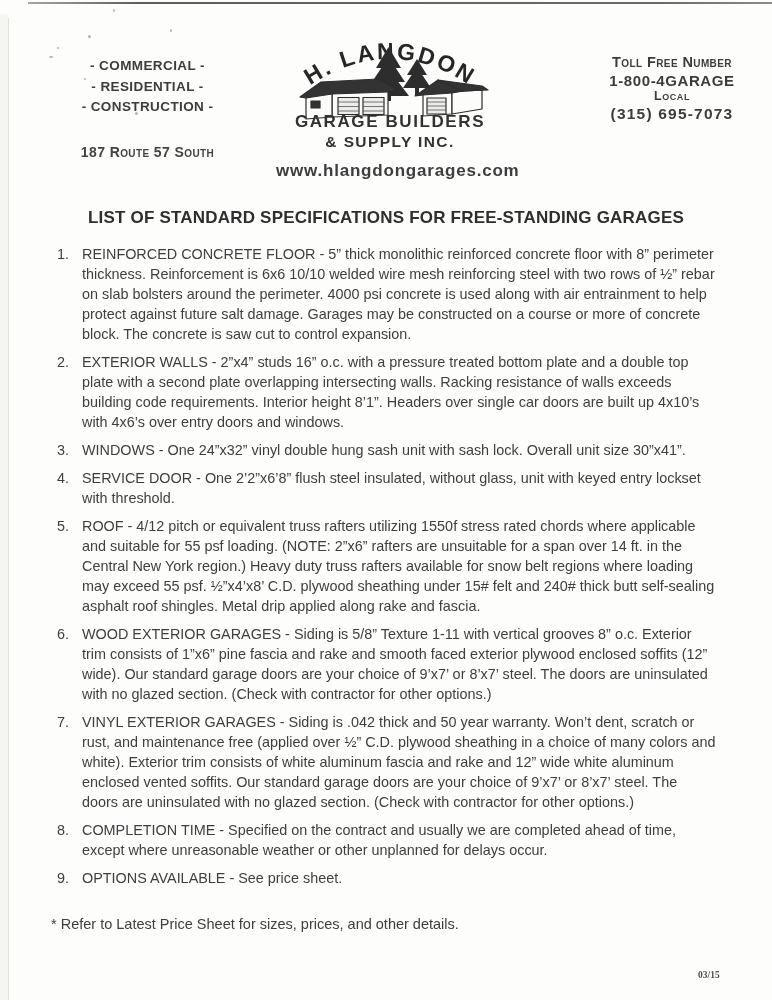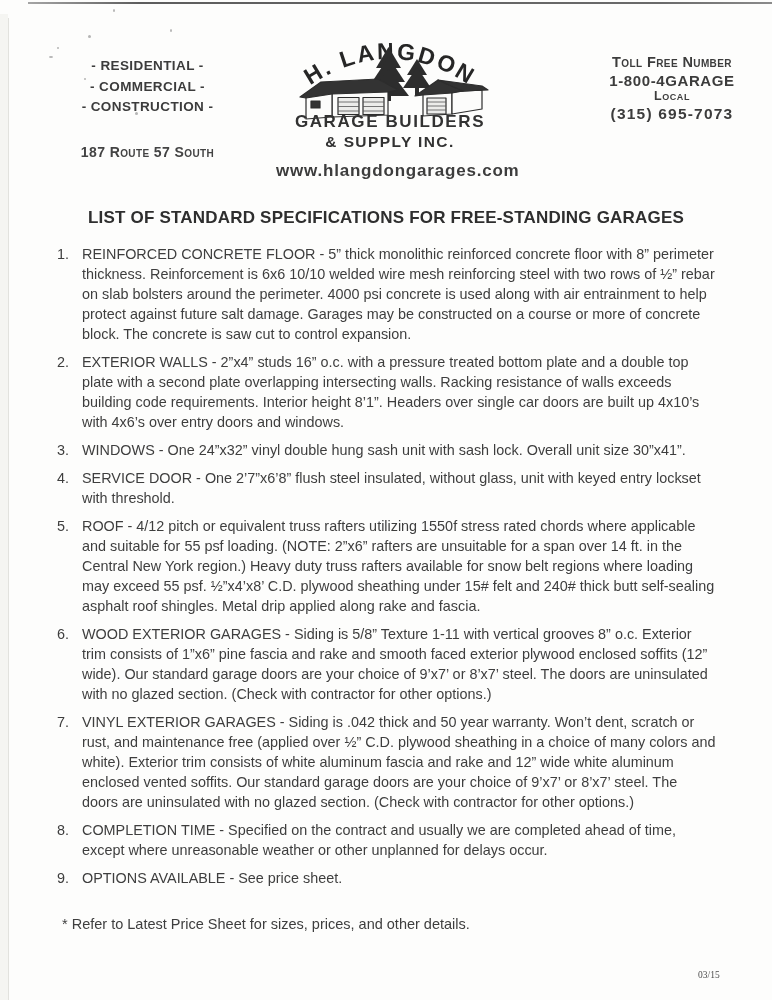--- a/index.html
+++ b/index.html
@@ -37,44 +37,44 @@
   .local-label { font-variant:small-caps; font-weight:700; font-size:12.5px; letter-spacing:.6px; }
   .local-number { font-size:15.5px; font-weight:600; letter-spacing:1.2px; margin-top:2px; }
 
   
   .doc-title { position:absolute; top:200px; left:0; right:0; margin:8px; text-align:center;
     font-size:17px; font-weight:600; letter-spacing:.2px; color:#2e2e2e; }
   .spec-list { position:absolute; top:244px; left:57px; right:56px; }
   .spec-item { display:grid; grid-template-columns:25px 1fr; margin-bottom:8px;
     font-size:14.4px; line-height:20px; color:#3e3e3e; }
   .spec-item .num { }
-  .footnote { position:absolute; top:916px; left:62px; font-size:14.5px; color:#3e3e3e; }
+  .footnote { position:absolute; top:916px; left:51px; font-size:14.5px; color:#3e3e3e; }
   .version-code { position:absolute; top:970px; left:698px; font-size:9.5px; color:#4c4c4c;
-    font-family:"Liberation Serif", serif; }
+    font-family:"Liberation Serif", serif;font-weight:bold; }
 </style>
 </head>
 <body>
 
 <div class="page">
 
   <div class="scan-top-line"></div>
   <div class="scan-left-strip"></div>
   <div class="scan-left-line"></div>
   <div class="speck" style="left:88px;top:35px;width:3px;height:3px;"></div>
   <div class="speck" style="left:57px;top:47px;width:2px;height:2px;"></div>
   <div class="speck" style="left:170px;top:29px;width:2px;height:3px;"></div>
   <div class="speck" style="left:113px;top:9px;width:2px;height:3px;"></div>
   <div class="speck" style="left:135px;top:112px;width:3px;height:3px;"></div>
   <div class="speck" style="left:49px;top:56px;width:4px;height:2px;"></div>
   <div class="speck" style="left:84px;top:78px;width:2px;height:2px;"></div>
 
   <header>
     <div class="hdr-left">
+      <div class="service-line">- COMMERCIAL -</div>
       <div class="service-line">- RESIDENTIAL -</div>
-      <div class="service-line">- COMMERCIAL -</div>
       <div class="service-line">- CONSTRUCTION -</div>
       <div class="address">
         <div>187 Route 57 South</div>
       </div>
     </div>
 
     <div class="hdr-center">
       <svg class="logo-svg" viewBox="0 0 228 82" width="228" height="82" xmlns="http://www.w3.org/2000/svg">
         <defs>
           <path id="arcPath" d="M 10,64 Q 114,-26 218,64" fill="none"></path>
@@ -138,21 +138,21 @@
     <div class="spec-item">
       <span class="num">2.</span>
       <span class="txt">EXTERIOR WALLS - 2”x4” studs 16” o.c. with a pressure treated bottom plate and a double top plate with a second plate overlapping intersecting walls. Racking resistance of walls exceeds building code requirements. Interior height 8’1”. Headers over single car doors are built up 4x10’s with 4x6’s over entry doors and windows.</span>
     </div>
     <div class="spec-item">
       <span class="num">3.</span>
       <span class="txt">WINDOWS - One 24”x32” vinyl double hung sash unit with sash lock. Overall unit size 30”x41”.</span>
     </div>
     <div class="spec-item">
       <span class="num">4.</span>
-      <span class="txt">SERVICE DOOR - One 2’7”x6’8” flush steel insulated, without glass, unit with keyed entry lockset with threshold.</span>
+      <span class="txt">SERVICE DOOR - One 2’2”x6’8” flush steel insulated, without glass, unit with keyed entry lockset with threshold.</span>
     </div>
     <div class="spec-item">
       <span class="num">5.</span>
       <span class="txt">ROOF - 4/12 pitch or equivalent truss rafters utilizing 1550f stress rated chords where applicable and suitable for 55 psf loading. (NOTE: 2”x6” rafters are unsuitable for a span over 14 ft. in the Central New York region.) Heavy duty truss rafters available for snow belt regions where loading may exceed 55 psf. ½”x4’x8’ C.D. plywood sheathing under 15# felt and 240# thick butt self-sealing asphalt roof shingles. Metal drip applied along rake and fascia.</span>
     </div>
     <div class="spec-item">
       <span class="num">6.</span>
       <span class="txt">WOOD EXTERIOR GARAGES - Siding is 5/8” Texture 1-11 with vertical grooves 8” o.c. Exterior trim consists of 1”x6” pine fascia and rake and smooth faced exterior plywood enclosed soffits (12” wide). Our standard garage doors are your choice of 9’x7’ or 8’x7’ steel. The doors are uninsulated with no glazed section. (Check with contractor for other options.)</span>
     </div>
     <div class="spec-item">

